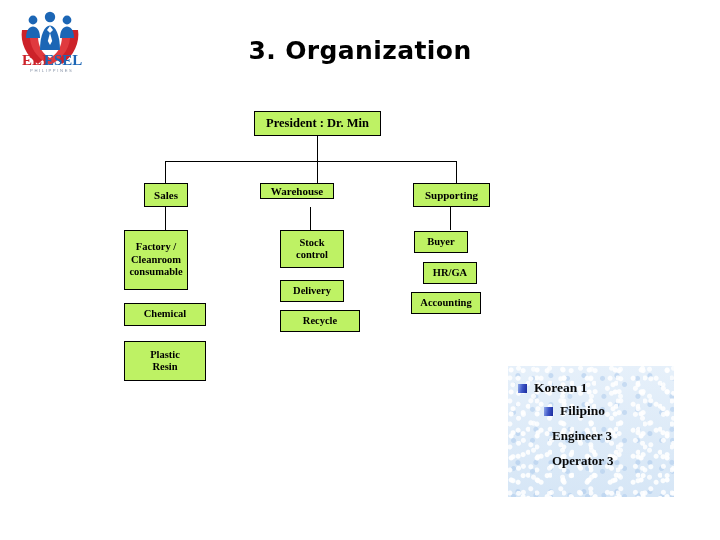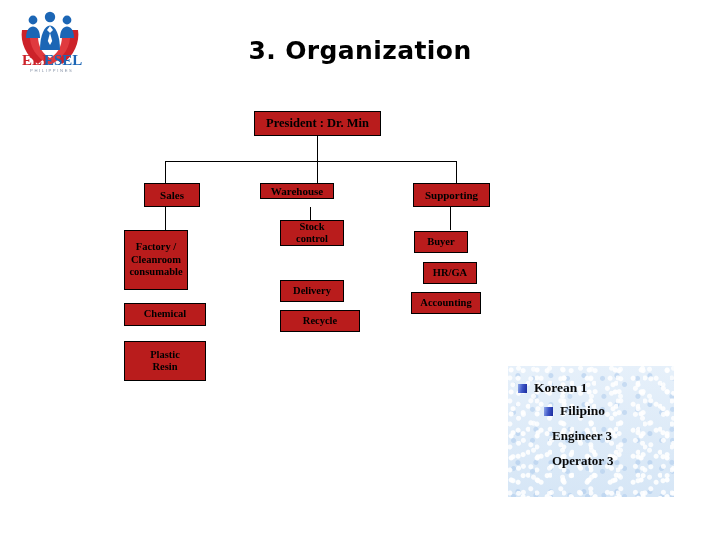--- a/index.html
+++ b/index.html
@@ -37,21 +37,21 @@
     font-size: 25px;
     font-weight: bold;
     color: #000000;
     letter-spacing: 0.4px;
   }
 
   
   .node {
     position: absolute;
     border: 1px solid #000000;
-    background: #b91c1c;
+    background: #bef264;
     box-sizing: border-box;
     display: flex;
     align-items: center;
     justify-content: center;
     text-align: center;
     font-family: "Liberation Serif", serif;
     font-weight: bold;
     color: #000000;
     line-height: 1.18;
   }
@@ -151,33 +151,33 @@
 <div class="node lv1" style="left:254px; top:111px; width:127px; height:25px;">President : Dr. Min</div>
 
 <div class="line-v" style="left:317px; top:136px; height:25px;"></div>
 
 <div class="line-h" style="left:165px; top:161px; width:291px;"></div>
 
 <div class="line-v" style="left:165px; top:161px; height:22px;"></div>
 <div class="line-v" style="left:317px; top:161px; height:22px;"></div>
 <div class="line-v" style="left:456px; top:161px; height:22px;"></div>
 
-<div class="node lv2" style="left:144px; top:183px; width:56px; height:24px;">Sales</div>
+<div class="node lv2" style="left:144px; top:183px; width:44px; height:24px;">Sales</div>
 <div class="node lv2" style="left:260px; top:183px; width:74px; height:16px;">Warehouse</div>
 <div class="node lv2" style="left:413px; top:183px; width:77px; height:24px;">Supporting</div>
 
 <div class="line-v" style="left:165px; top:207px; height:23px;"></div>
 <div class="line-v" style="left:310px; top:207px; height:23px;"></div>
 <div class="line-v" style="left:450px; top:207px; height:23px;"></div>
 
 <div class="node lv3 ml" style="left:124px; top:230px; width:64px; height:60px;">Factory /<br>Cleanroom<br>consumable</div>
 <div class="node lv3" style="left:124px; top:303px; width:82px; height:23px;">Chemical</div>
 <div class="node lv3 ml" style="left:124px; top:341px; width:82px; height:40px;">Plastic<br>Resin</div>
 
-<div class="node lv3 ml" style="left:280px; top:220px; width:64px; height:26px;">Stock<br>control</div>
+<div class="node lv3 ml" style="left:280px; top:230px; width:64px; height:38px;">Stock<br>control</div>
 <div class="node lv3" style="left:280px; top:280px; width:64px; height:22px;">Delivery</div>
 <div class="node lv3" style="left:280px; top:310px; width:80px; height:22px;">Recycle</div>
 
 <div class="node lv3" style="left:414px; top:231px; width:54px; height:22px;">Buyer</div>
 <div class="node lv3" style="left:423px; top:262px; width:54px; height:22px;">HR/GA</div>
 <div class="node lv3" style="left:411px; top:292px; width:70px; height:22px;">Accounting</div>
 
 <div id="legend-panel">
 
   <div class="legend-row" style="left:10px; top:14px;">

